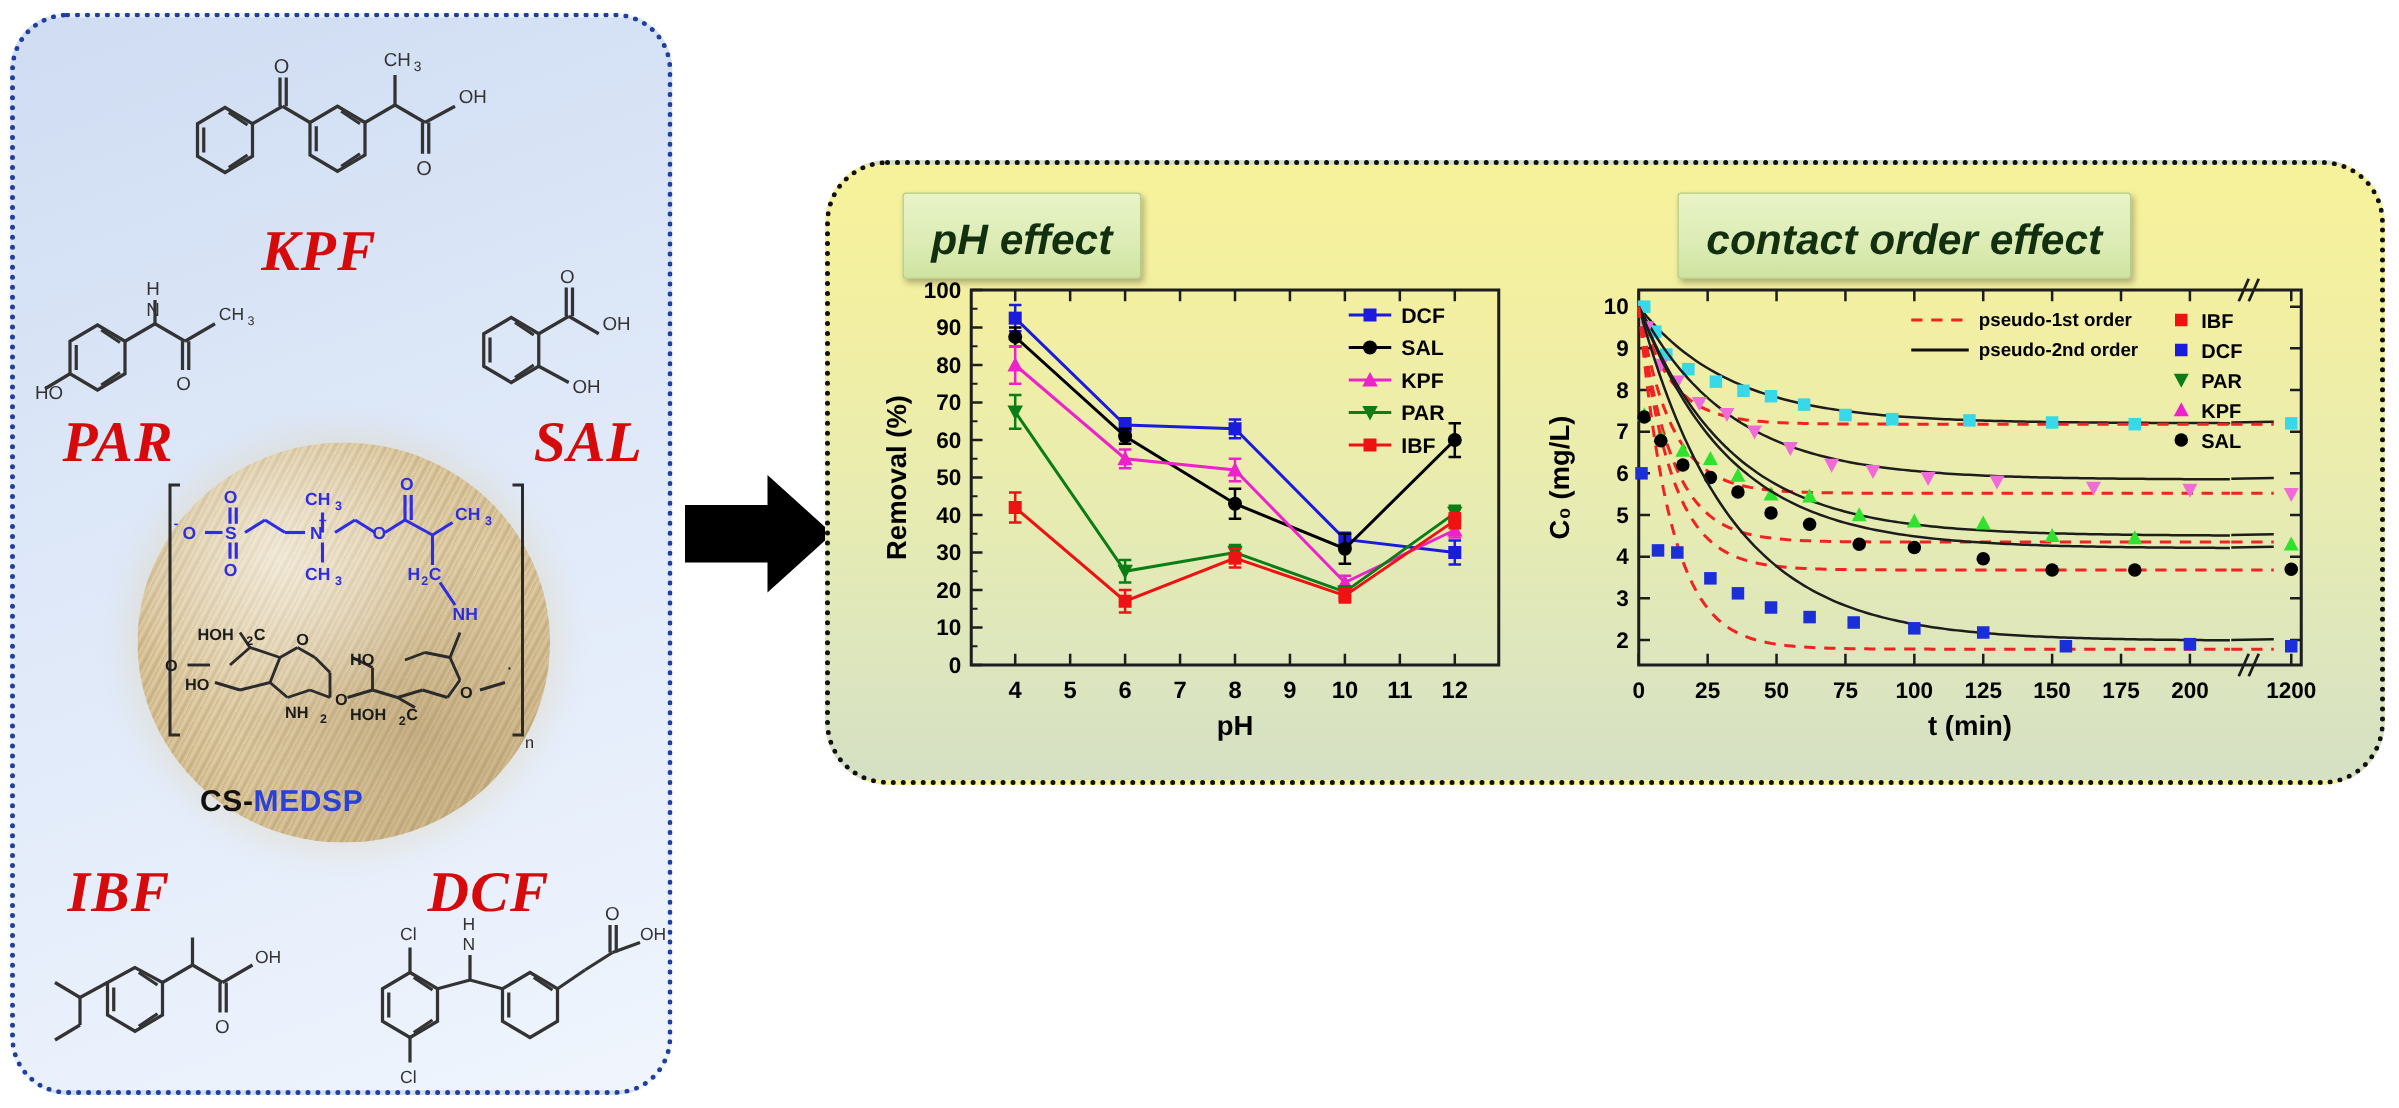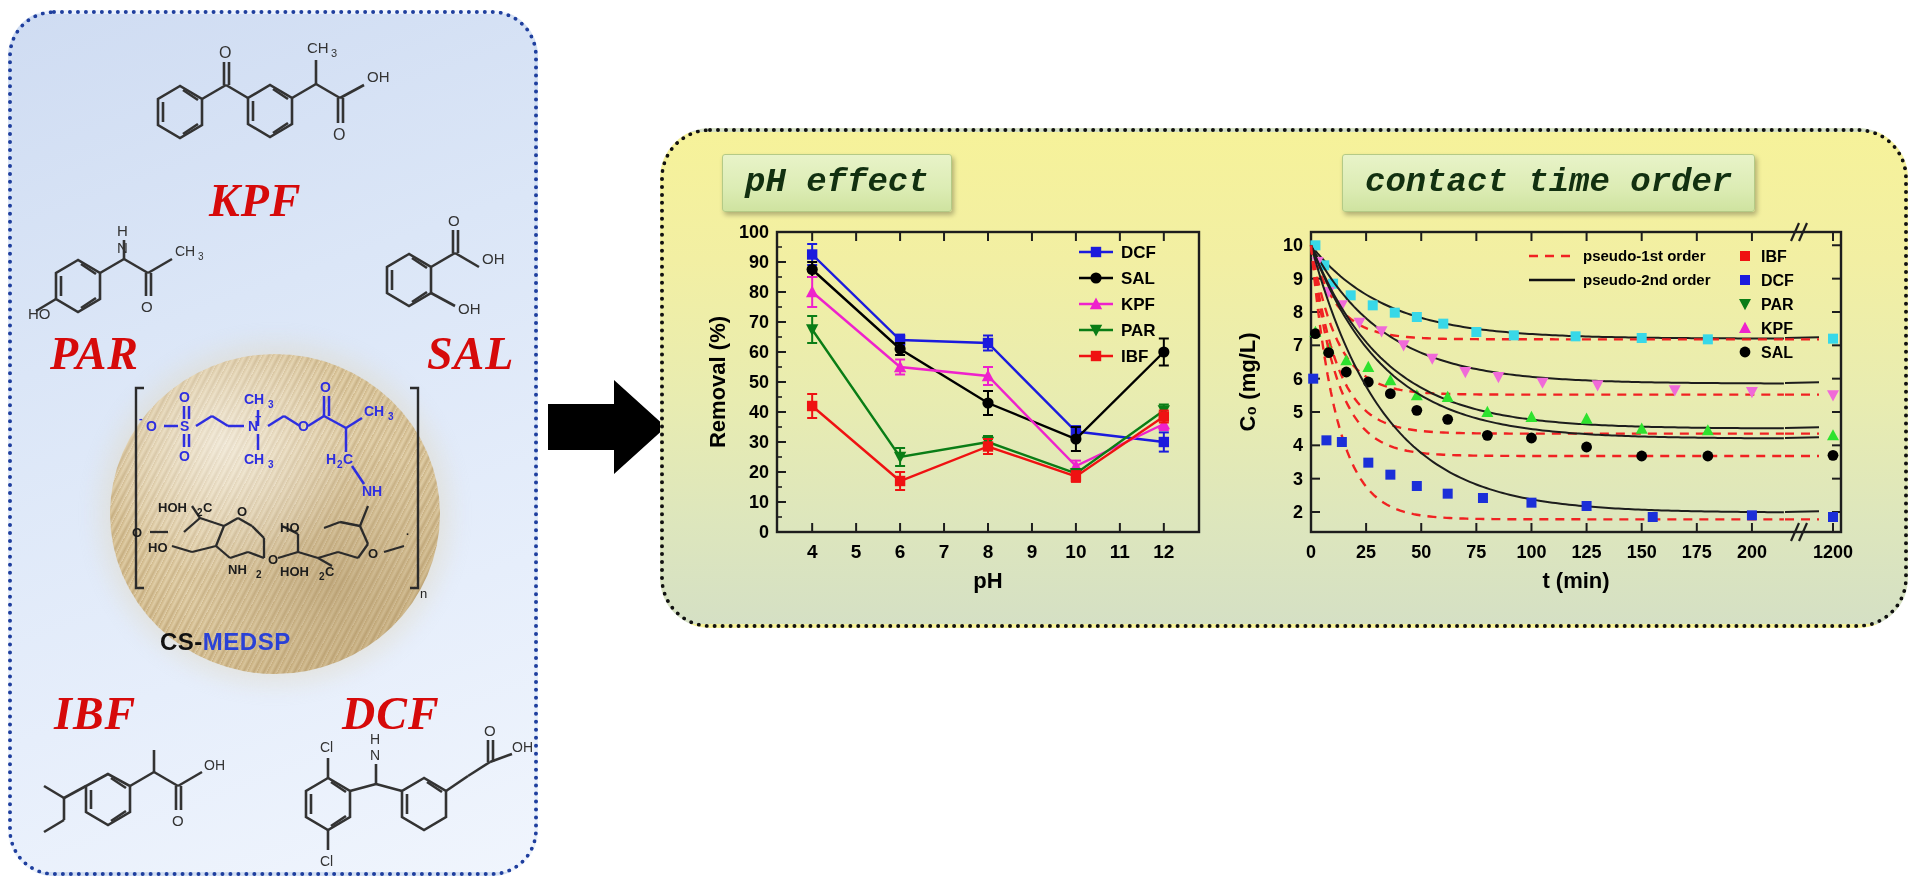--- a/index.html
+++ b/index.html
@@ -85,26 +85,26 @@
     left: 660px; top: 128px;
     width: 1248px; height: 500px;
     border: 4px dotted #111111;
     border-radius: 50px;
     background: linear-gradient(180deg, #f6f29a 0%, #f2efa3 26%, #e8ecb1 55%, #dde6bd 80%, #d5e0c4 100%);
     overflow: hidden;
   }
 
   .section-badge {
     position: absolute;
-    padding: 8px 22px 10px 22px;
+    padding: 18px 22px 10px 22px;
     background: linear-gradient(180deg,#e8f3c8 0%, #dcecb4 60%, #cfe3a0 100%);
     border: 1px solid #b4ca86;
     border-radius: 3px;
     box-shadow: 2px 3px 5px rgba(0,0,0,.28);
-    font-family: Liberation Mono, monospace;
+    font-family: Liberation Sans, sans-serif;
     font-style: italic;
     font-weight: bold;
     font-size: 34px;
     color: #123010;
     white-space: nowrap;
   }
   #badge-ph { left: 58px; top: 22px; }
   #badge-ct { left: 678px; top: 22px; }
 
   .plot-box {
@@ -352,21 +352,21 @@
 
   <div id="arrow-wrap">
     <svg width="120" height="110" viewBox="0 0 120 110">
       <polygon points="0,32 66,32 66,8 118,55 66,102 66,78 0,78" fill="#000000"></polygon>
     </svg>
   </div>
 
   <div id="right-panel">
 
     <div class="section-badge" id="badge-ph">pH effect</div>
-    <div class="section-badge" id="badge-ct">contact time order</div>
+    <div class="section-badge" id="badge-ct">contact order effect</div>
 
     <div class="plot-box" id="plot-ph">
       <svg id="svg-ph" width="510" height="390" viewBox="0 0 510 390">
           <rect x="78" y="18" width="422" height="300" fill="none" stroke="#1d1d1d" stroke-width="2.4"></rect>
           <line x1="78" y1="318" x2="87" y2="318" stroke="#1d1d1d" stroke-width="2"></line>
           <text x="70" y="324" text-anchor="end" font-size="18" font-weight="bold" fill="#000">0</text>
           <line x1="78" y1="288" x2="87" y2="288" stroke="#1d1d1d" stroke-width="2"></line>
           <text x="70" y="294" text-anchor="end" font-size="18" font-weight="bold" fill="#000">10</text>
           <line x1="78" y1="258" x2="87" y2="258" stroke="#1d1d1d" stroke-width="2"></line>
           <text x="70" y="264" text-anchor="end" font-size="18" font-weight="bold" fill="#000">20</text>

